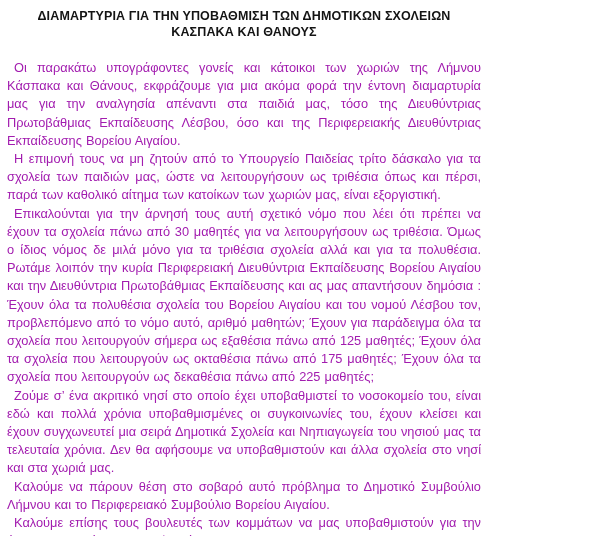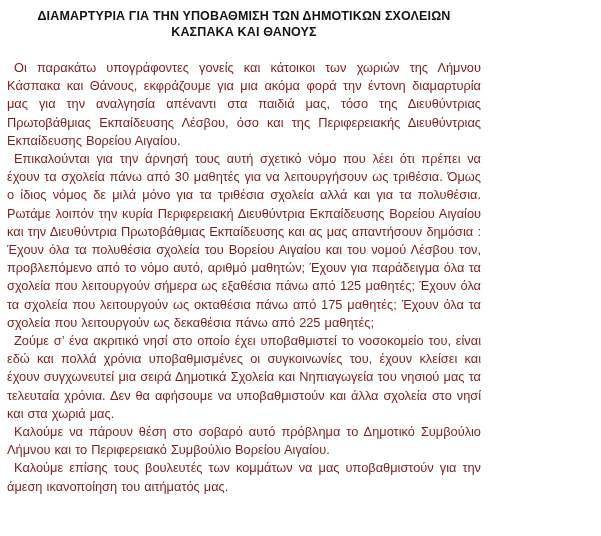--- a/index.html
+++ b/index.html
@@ -30,29 +30,30 @@
     letter-spacing: 0.15px;
     color: #141414;
     line-height: 16px;
   }
   .doc-body p {
     margin: 0;
     font-size: 12.8px;
     line-height: 18.2px;
     text-align: justify;
     text-indent: 7px;
-    color: #7f1d1d;
+    color: #a21caf;
     word-spacing: 0.5px;
   }
 </style>
 </head>
 <body>
 
 <div class="page">
   <h1 class="doc-title">ΔΙΑΜΑΡΤΥΡΙΑ ΓΙΑ ΤΗΝ ΥΠΟΒΑΘΜΙΣΗ ΤΩΝ ΔΗΜΟΤΙΚΩΝ ΣΧΟΛΕΙΩΝ ΚΑΣΠΑΚΑ ΚΑΙ ΘΑΝΟΥΣ</h1>
   <div class="doc-body">
     <p>Οι παρακάτω υπογράφοντες γονείς και κάτοικοι των χωριών της Λήμνου Κάσπακα και Θάνους, εκφράζουμε για μια ακόμα φορά την έντονη διαμαρτυρία μας για την αναλγησία απέναντι στα παιδιά μας, τόσο της Διευθύντριας Πρωτοβάθμιας Εκπαίδευσης Λέσβου, όσο και της Περιφερειακής Διευθύντριας Εκπαίδευσης Βορείου Αιγαίου.</p>
+    <p>Η επιμονή τους να μη ζητούν από το Υπουργείο Παιδείας τρίτο δάσκαλο για τα σχολεία των παιδιών μας, ώστε να λειτουργήσουν ως τριθέσια όπως και πέρσι, παρά των καθολικό αίτημα των κατοίκων των χωριών μας, είναι εξοργιστική.</p>
     <p>Επικαλούνται για την άρνησή τους αυτή σχετικό νόμο που λέει ότι πρέπει να έχουν τα σχολεία πάνω από 30 μαθητές για να λειτουργήσουν ως τριθέσια. Όμως ο ίδιος νόμος δε μιλά μόνο για τα τριθέσια σχολεία αλλά και για τα πολυθέσια. Ρωτάμε λοιπόν την κυρία Περιφερειακή Διευθύντρια Εκπαίδευσης Βορείου Αιγαίου και την Διευθύντρια Πρωτοβάθμιας Εκπαίδευσης και ας μας απαντήσουν δημόσια : Έχουν όλα τα πολυθέσια σχολεία του Βορείου Αιγαίου και του νομού Λέσβου τον, προβλεπόμενο από το νόμο αυτό, αριθμό μαθητών; Έχουν για παράδειγμα όλα τα σχολεία που λειτουργούν σήμερα ως εξαθέσια πάνω από 125 μαθητές; Έχουν όλα τα σχολεία που λειτουργούν ως οκταθέσια πάνω από 175 μαθητές; Έχουν όλα τα σχολεία που λειτουργούν ως δεκαθέσια πάνω από 225 μαθητές;</p>
     <p>Ζούμε σ’ ένα ακριτικό νησί στο οποίο έχει υποβαθμιστεί το νοσοκομείο του, είναι εδώ και πολλά χρόνια υποβαθμισμένες οι συγκοινωνίες του, έχουν κλείσει και έχουν συγχωνευτεί μια σειρά Δημοτικά Σχολεία και Νηπιαγωγεία του νησιού μας τα τελευταία χρόνια. Δεν θα αφήσουμε να υποβαθμιστούν και άλλα σχολεία στο νησί και στα χωριά μας.</p>
     <p>Καλούμε να πάρουν θέση στο σοβαρό αυτό πρόβλημα το Δημοτικό Συμβούλιο Λήμνου και το Περιφερειακό Συμβούλιο Βορείου Αιγαίου.</p>
     <p>Καλούμε επίσης τους βουλευτές των κομμάτων να μας υποβαθμιστούν για την άμεση ικανοποίηση του αιτήματός μας.</p>
   </div>
 </div>
 
 </body></html>

